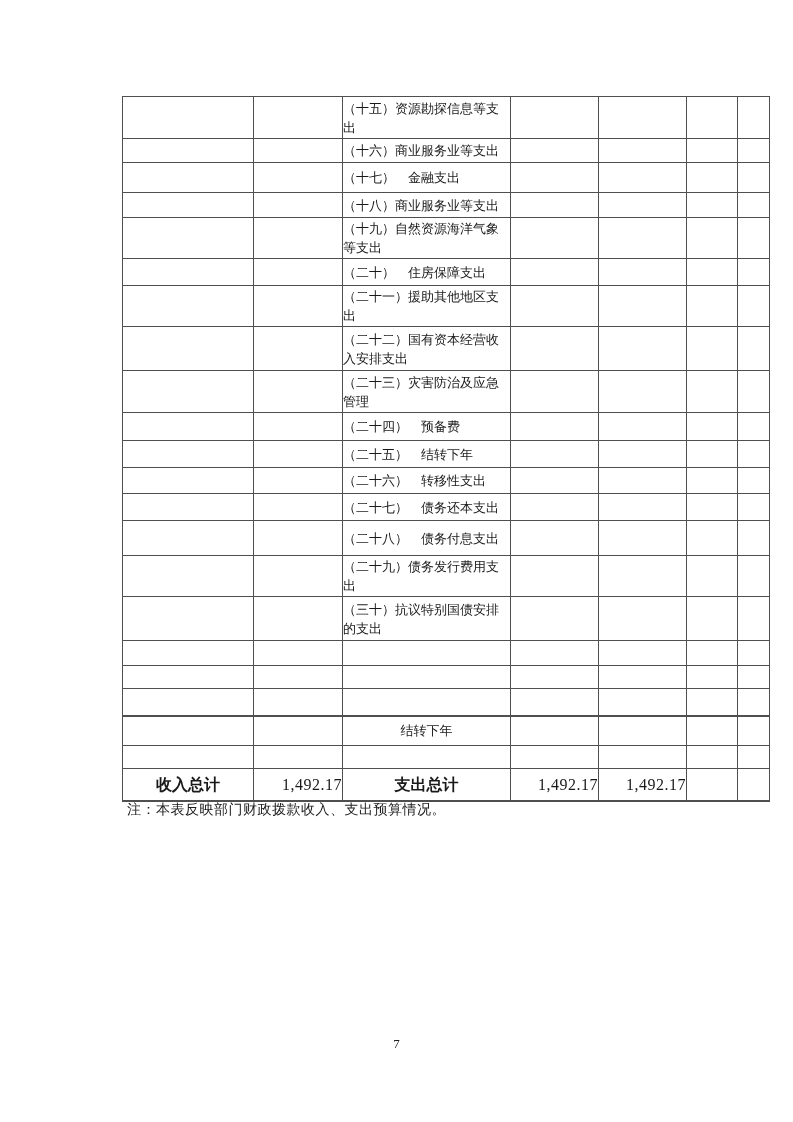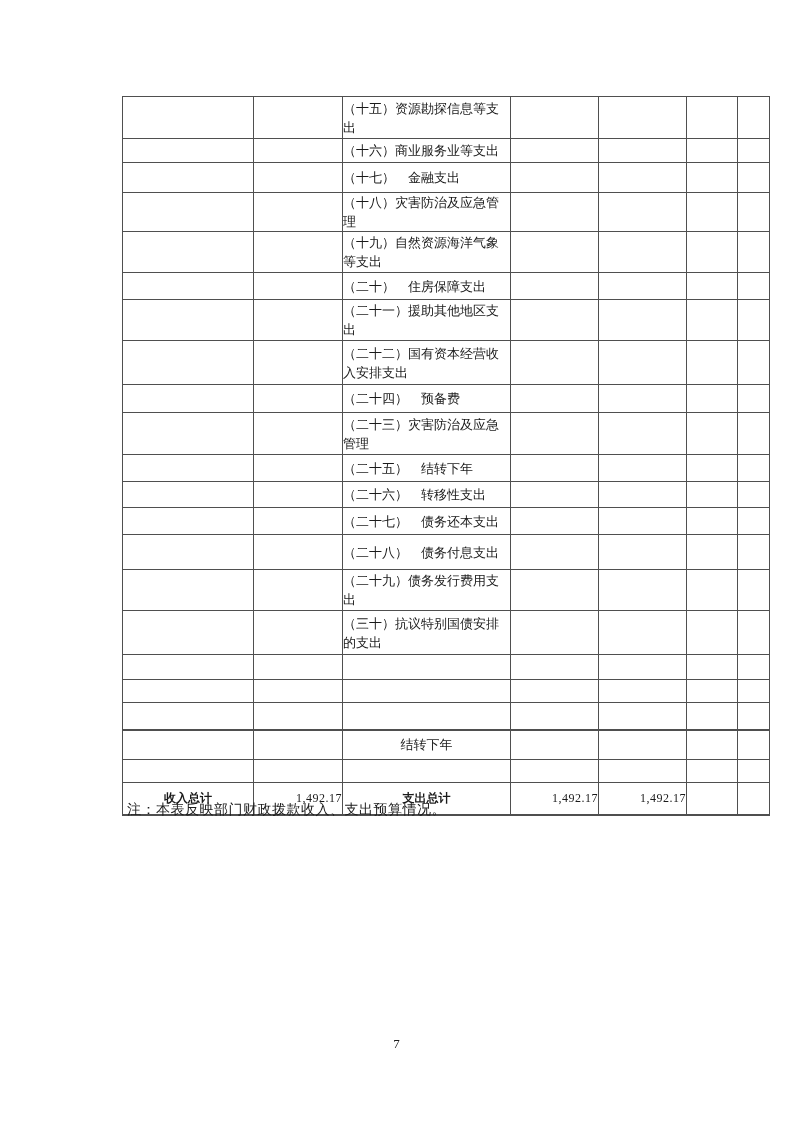--- a/index.html
+++ b/index.html
@@ -43,21 +43,21 @@
     padding-right: 6px;
     font-size: 14px;
     letter-spacing: 0.5px;
   }
   td.center-cell {
     text-align: center;
     padding: 2px;
   }
   tr.totals td {
     font-weight: bold;
-    font-size: 12px;
+    font-size: 16px;
   }
   tr.totals td.num {
     font-weight: normal;
   }
   tr.thick-top td {
     border-top-width: 2px;
   }
   tr.totals td {
     border-bottom-width: 2px;
   }
@@ -116,21 +116,21 @@
         <td class="num"></td>
         <td class="item">（十七）　金融支出</td>
         <td class="num"></td>
         <td class="num"></td>
         <td class="num"></td>
         <td class="num"></td>
       </tr>
       <tr style="height:25px">
         <td class="center-cell"></td>
         <td class="num"></td>
-        <td class="item">（十八）灾害防治及应急管理</td>
+        <td class="item">（十八）商业服务业等支出</td>
         <td class="num"></td>
         <td class="num"></td>
         <td class="num"></td>
         <td class="num"></td>
       </tr>
       <tr style="height:41px">
         <td class="center-cell"></td>
         <td class="num"></td>
         <td class="item">（十九）自然资源海洋气象等支出</td>
         <td class="num"></td>
@@ -158,33 +158,33 @@
       </tr>
       <tr style="height:44px">
         <td class="center-cell"></td>
         <td class="num"></td>
         <td class="item">（二十二）国有资本经营收入安排支出</td>
         <td class="num"></td>
         <td class="num"></td>
         <td class="num"></td>
         <td class="num"></td>
       </tr>
+      <tr style="height:42px">
+        <td class="center-cell"></td>
+        <td class="num"></td>
+        <td class="item">（二十三）灾害防治及应急管理</td>
+        <td class="num"></td>
+        <td class="num"></td>
+        <td class="num"></td>
+        <td class="num"></td>
+      </tr>
       <tr style="height:28px">
         <td class="center-cell"></td>
         <td class="num"></td>
         <td class="item">（二十四）　预备费</td>
-        <td class="num"></td>
-        <td class="num"></td>
-        <td class="num"></td>
-        <td class="num"></td>
-      </tr>
-      <tr style="height:42px">
-        <td class="center-cell"></td>
-        <td class="num"></td>
-        <td class="item">（二十三）灾害防治及应急管理</td>
         <td class="num"></td>
         <td class="num"></td>
         <td class="num"></td>
         <td class="num"></td>
       </tr>
       <tr style="height:27px">
         <td class="center-cell"></td>
         <td class="num"></td>
         <td class="item">（二十五）　结转下年</td>
         <td class="num"></td>

